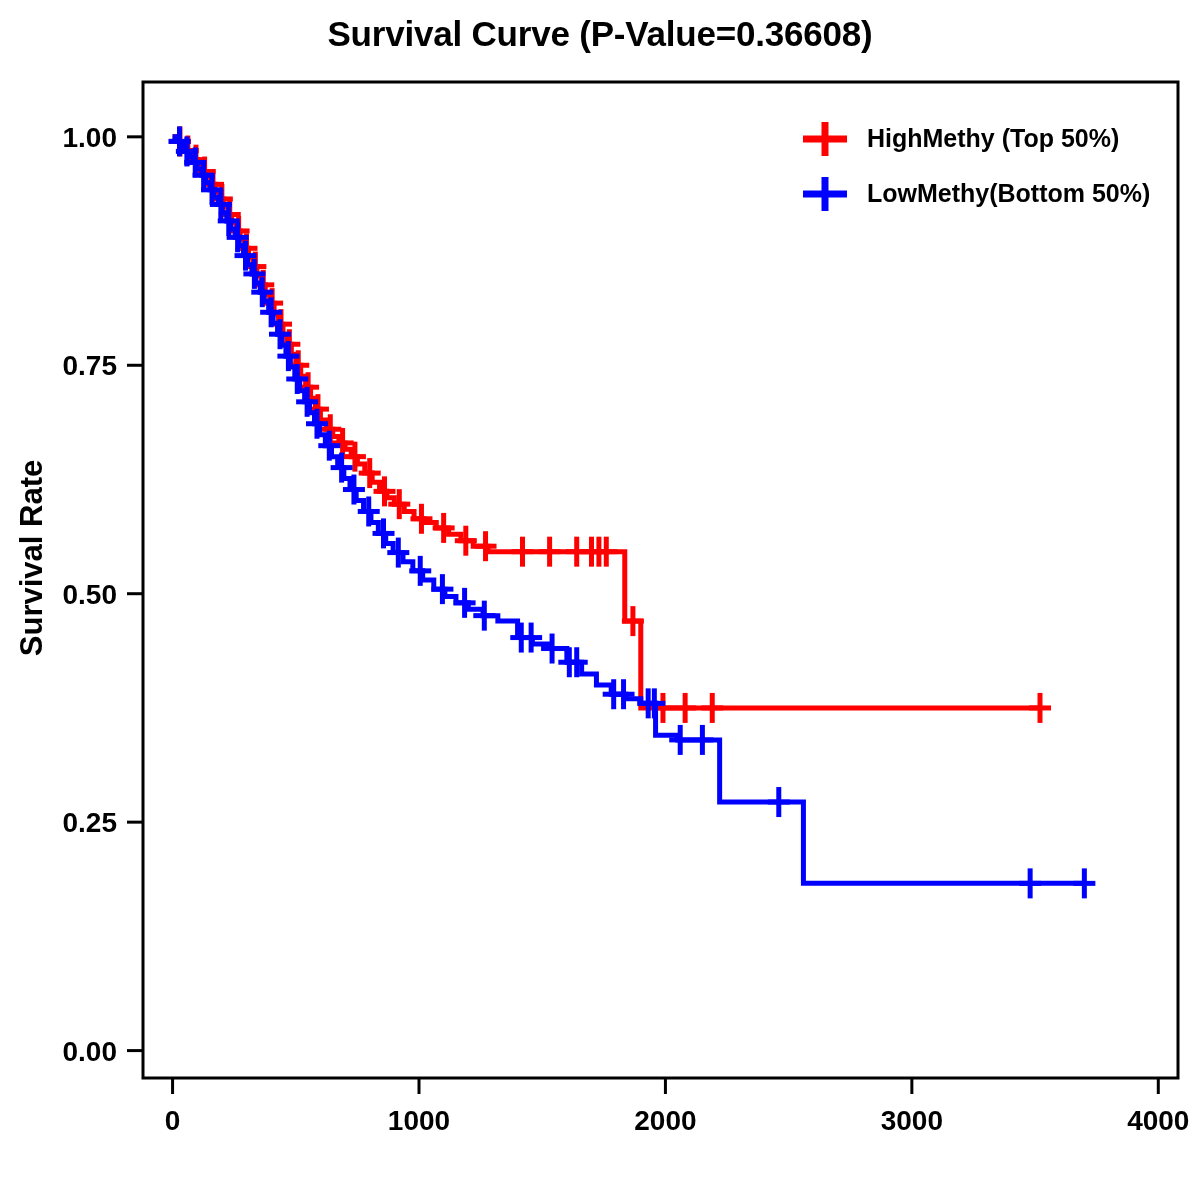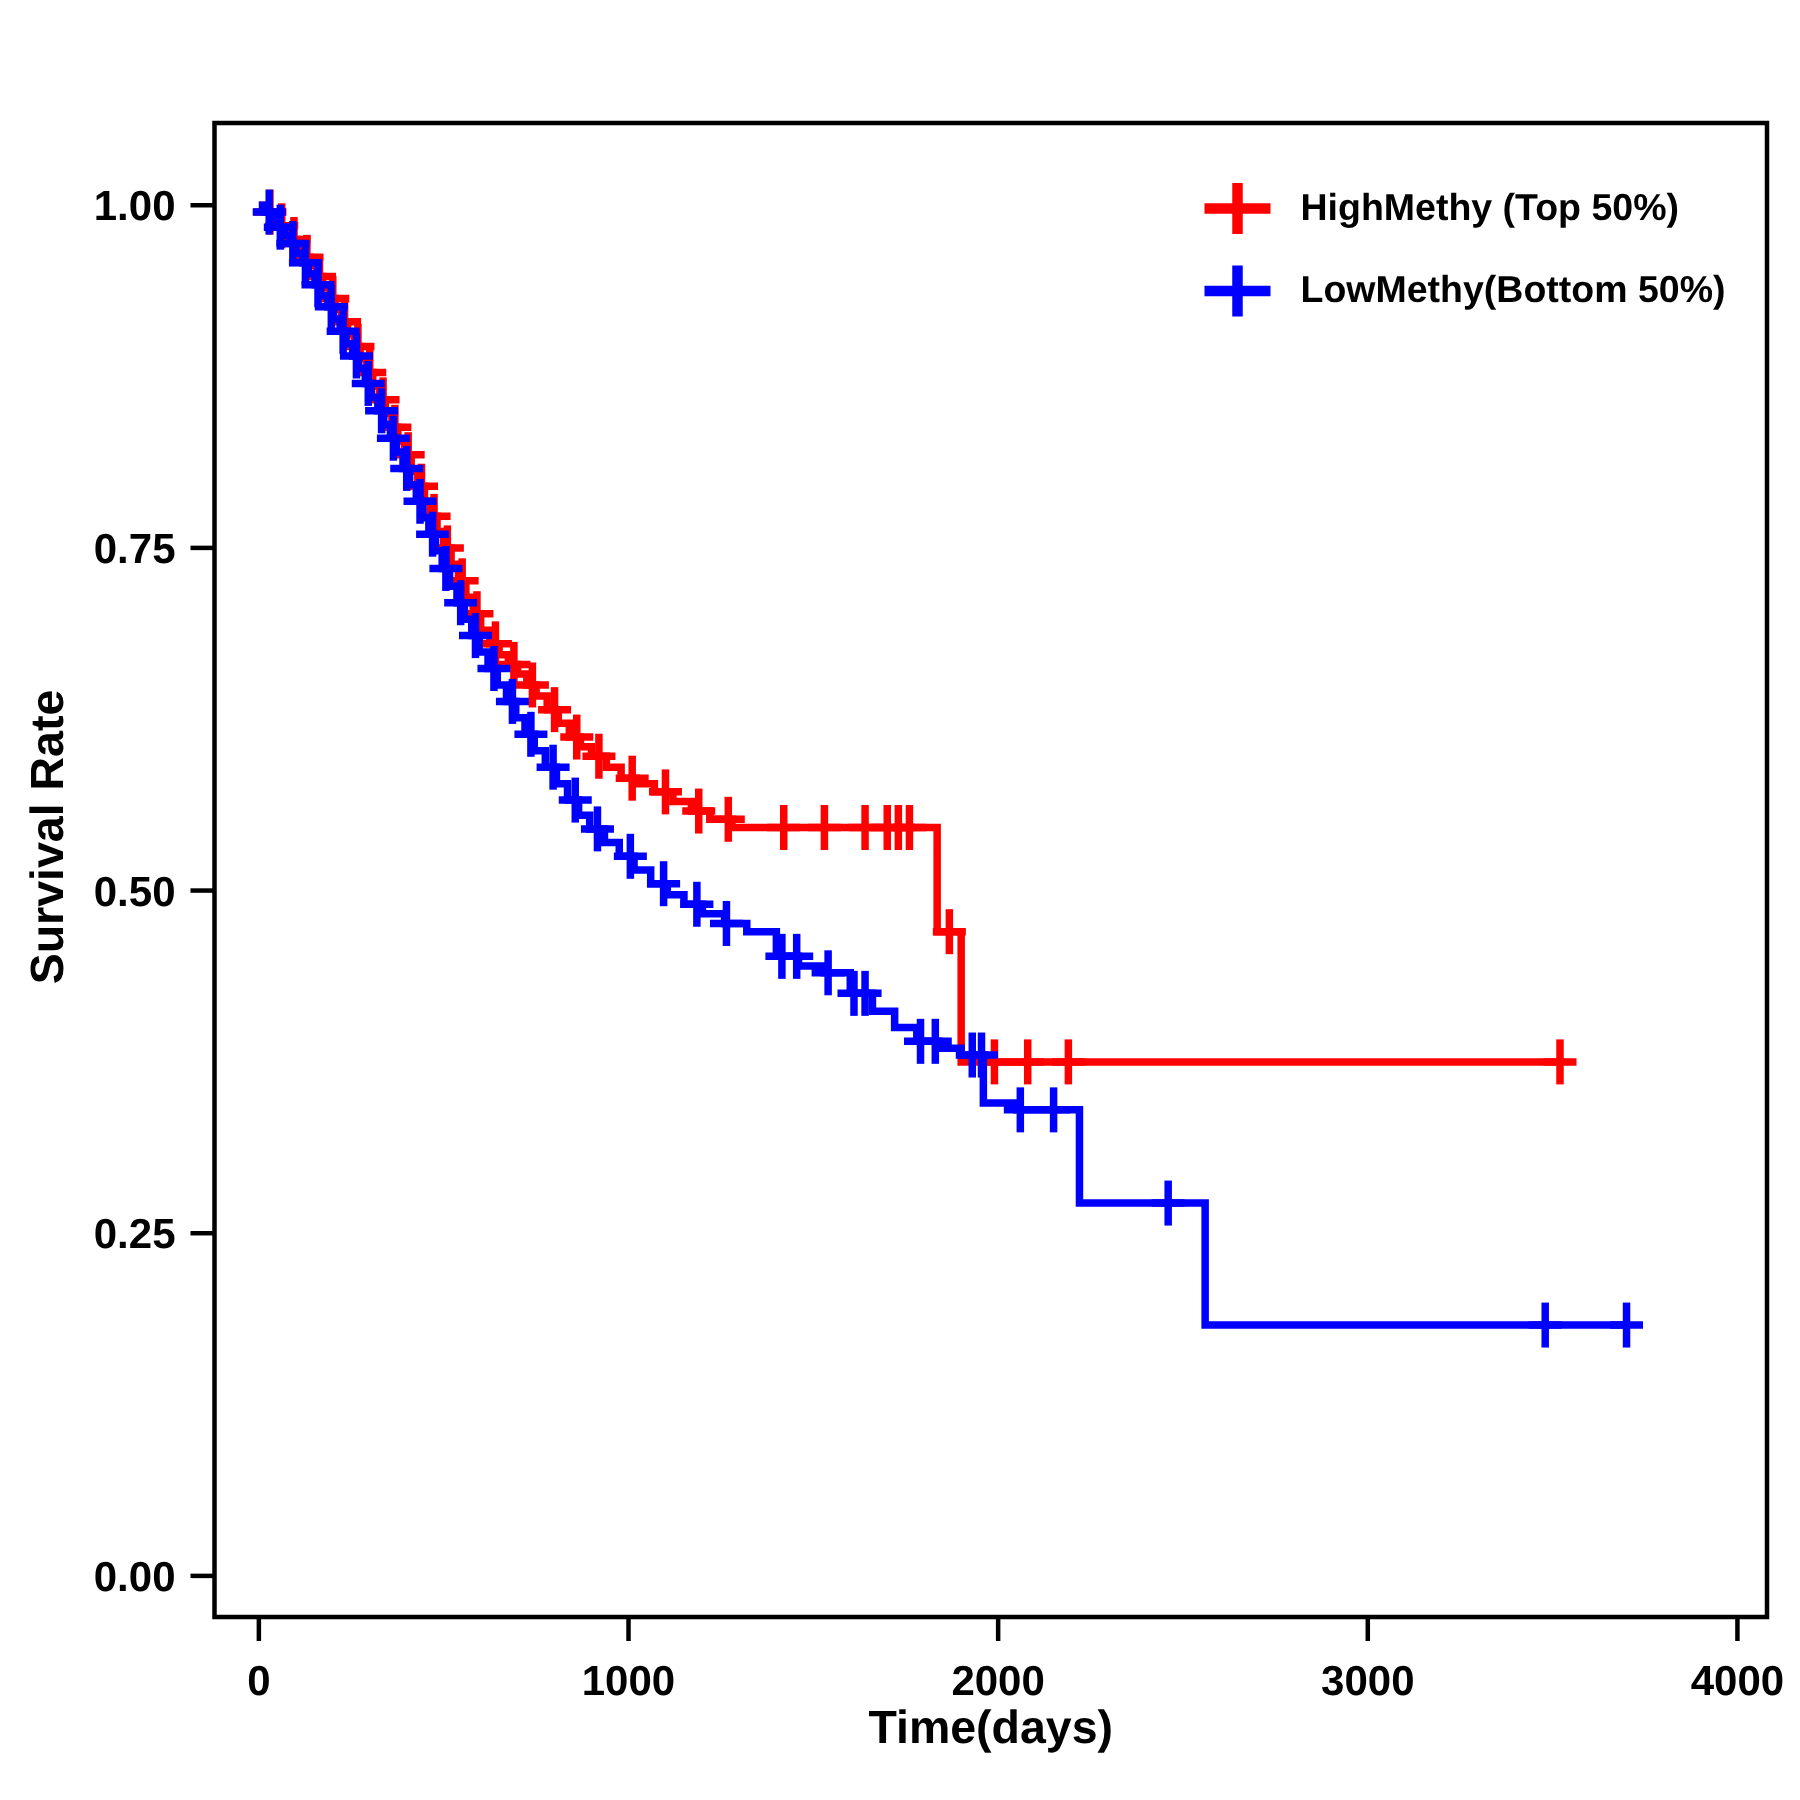--- a/index.html
+++ b/index.html
@@ -83,24 +83,24 @@
   .censor-mark {
     stroke-width: 5;
     stroke-linecap: butt;
   }
 </style>
 </head>
 <body>
 
 <div id="root">
 
+  <div id="chart-title">Survival Curve (P-Value=0.36608)</div>
 
   <div id="y-axis-label">Survival Rate</div>
 
-  <div id="x-axis-label">Time(days)</div>
 
   <svg id="plot-svg" width="1200" height="1200">
 
     <rect id="plot-frame" x="143" y="82" width="1035" height="996" fill="#ffffff" stroke="#000000" stroke-width="3"></rect>
 
     <g id="y-ticks">
         <line x1="127" y1="1050.5871559633028" x2="143" y2="1050.5871559633028" stroke="#000000" stroke-width="3"></line>
         <text x="117" y="1060.5871559633028" class="tick-text-y">0.00</text>
         <line x1="127" y1="822.1467889908257" x2="143" y2="822.1467889908257" stroke="#000000" stroke-width="3"></line>
         <text x="117" y="832.1467889908257" class="tick-text-y">0.25</text>

